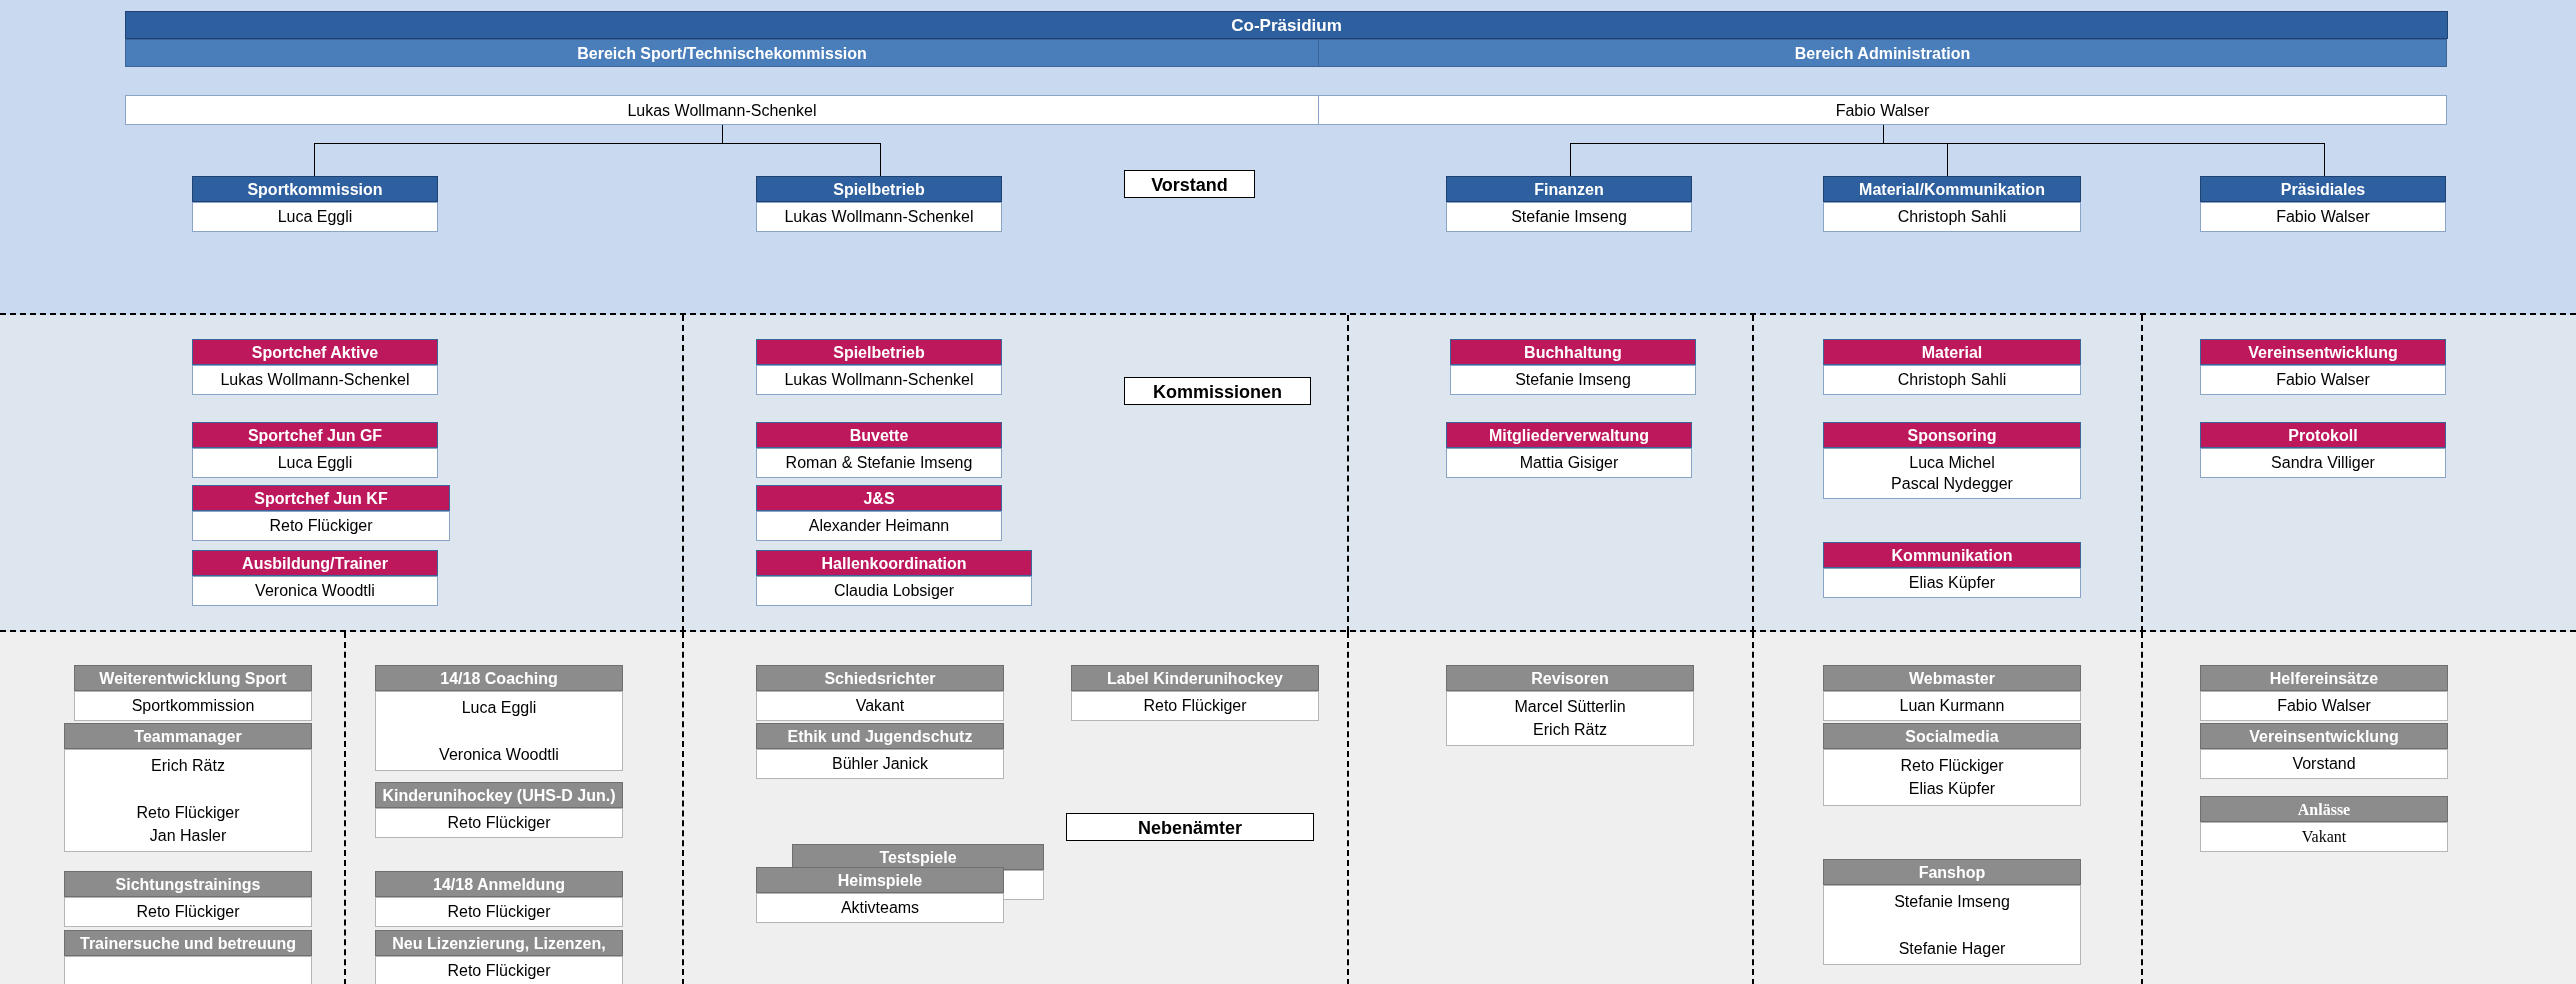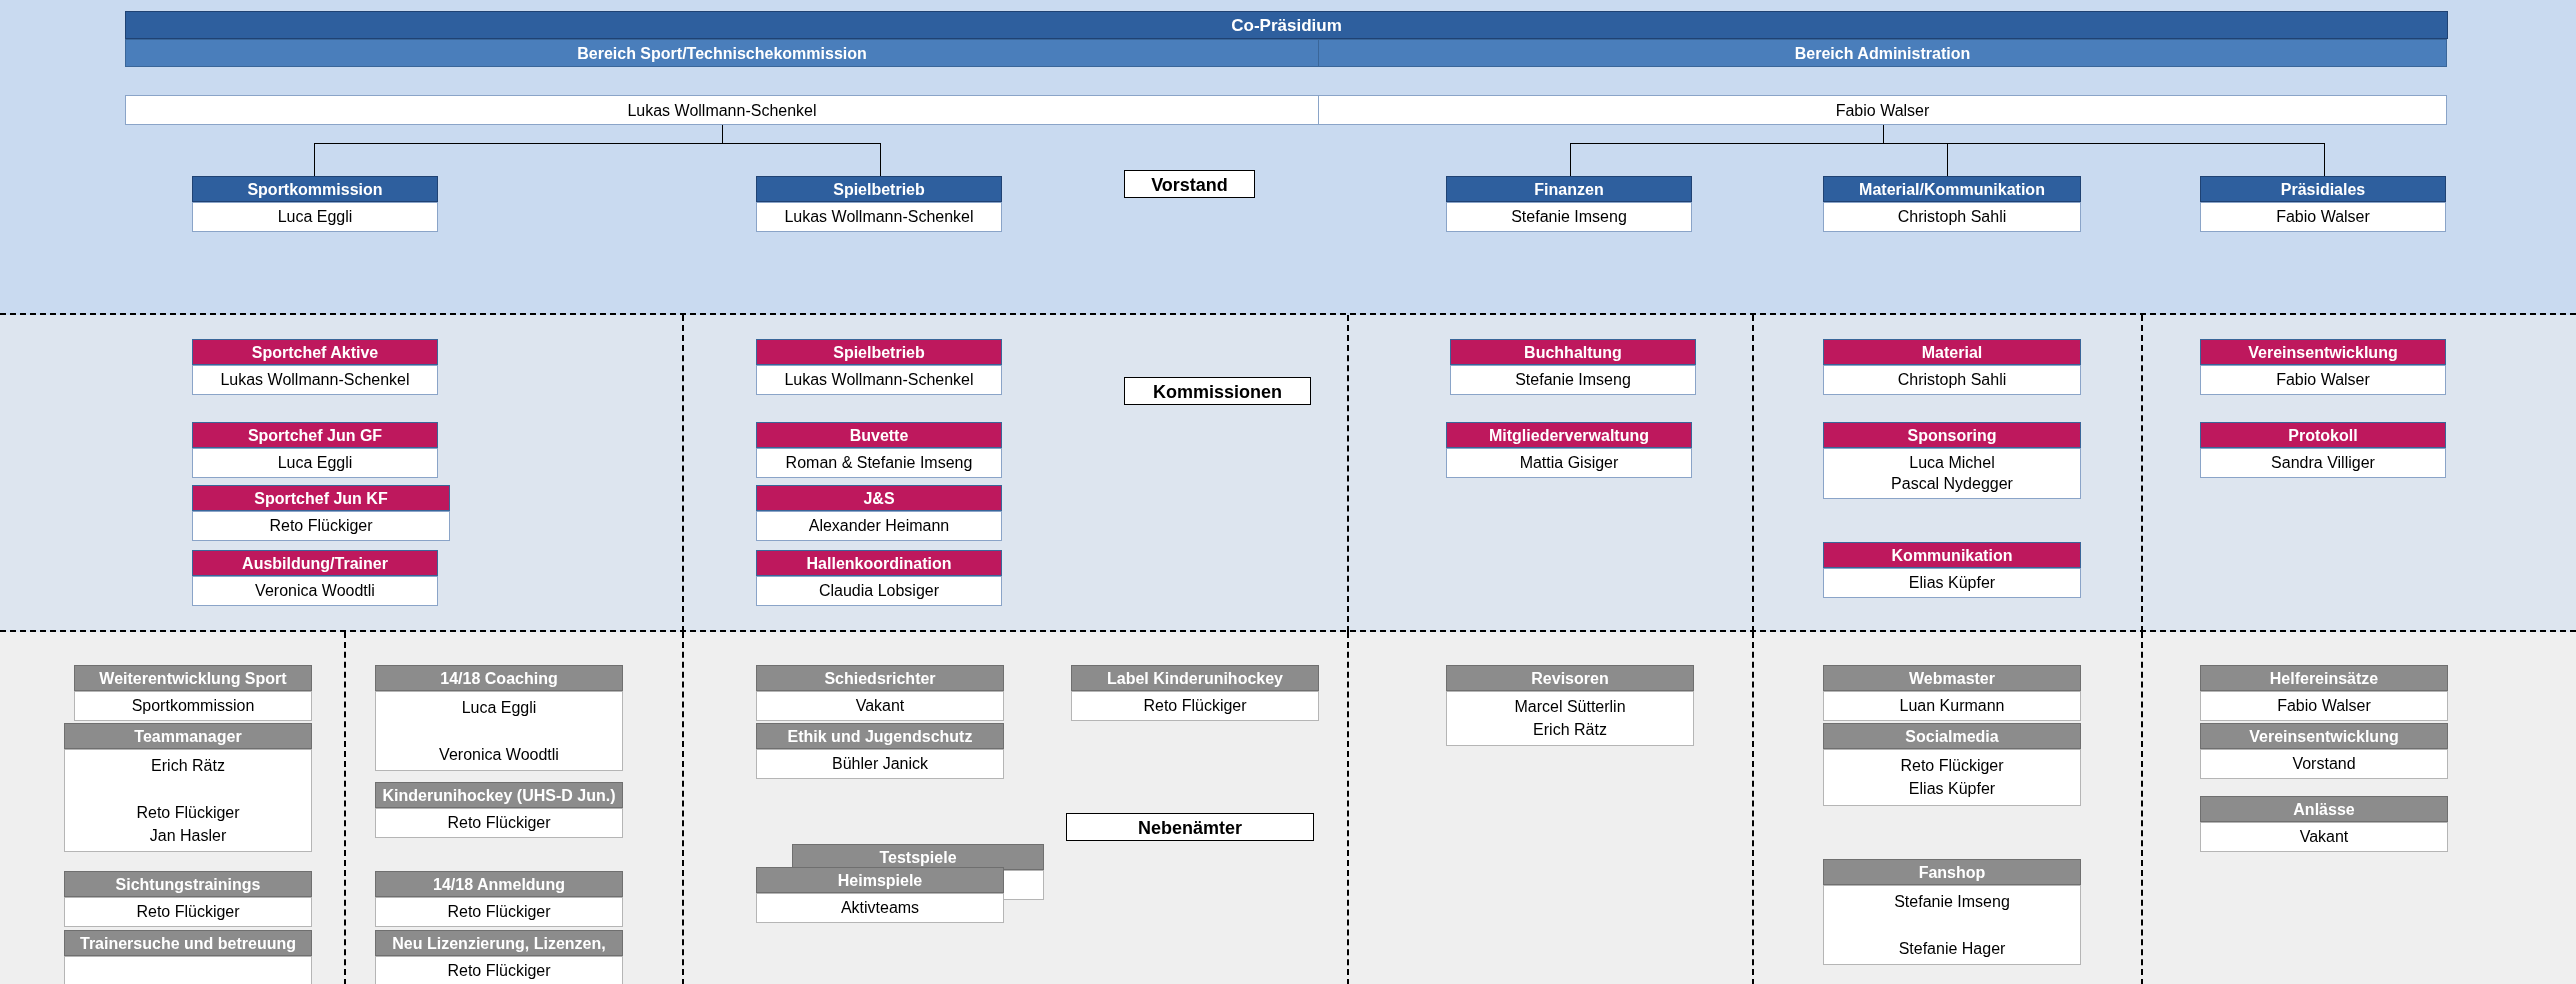--- a/index.html
+++ b/index.html
@@ -143,21 +143,21 @@
   <div class="bd">Lukas Wollmann-Schenkel</div>
 </div>
 <div class="node midblue" style="left:756px;top:422px;width:246px;">
   <div class="hd">Buvette</div>
   <div class="bd">Roman &amp; Stefanie Imseng</div>
 </div>
 <div class="node midblue" style="left:756px;top:485px;width:246px;">
   <div class="hd">J&amp;S</div>
   <div class="bd">Alexander Heimann</div>
 </div>
-<div class="node midblue" style="left:756px;top:550px;width:246px;border-radius:23px;">
+<div class="node midblue" style="left:756px;top:550px;width:276px;border-radius:23px;">
   <div class="hd">Hallenkoordination</div>
   <div class="bd">Claudia Lobsiger</div>
 </div>
 
 <div class="node midblue" style="left:1430px;top:339px;width:246px;margin-left:20px;">
   <div class="hd">Buchhaltung</div>
   <div class="bd">Stefanie Imseng</div>
 </div>
 <div class="node midblue" style="left:1446px;top:422px;width:246px;">
   <div class="hd">Mitgliederverwaltung</div>
@@ -283,17 +283,17 @@
 </div>
 
 <div class="node grey" style="left:2200px;top:665px;width:248px;">
   <div class="hd">Helfereinsätze</div>
   <div class="bd">Fabio Walser</div>
 </div>
 <div class="node grey" style="left:2200px;top:723px;width:248px;">
   <div class="hd">Vereinsentwicklung</div>
   <div class="bd">Vorstand</div>
 </div>
-<div class="node grey" style="left:2200px;top:796px;width:248px;">
+<div class="node grey" style="left:2200px;top:796px;width:248px;font-family:Liberation Serif, serif;">
   <div class="hd">Anlässe</div>
   <div class="bd">Vakant</div>
 </div>
 
 
 </body></html>

